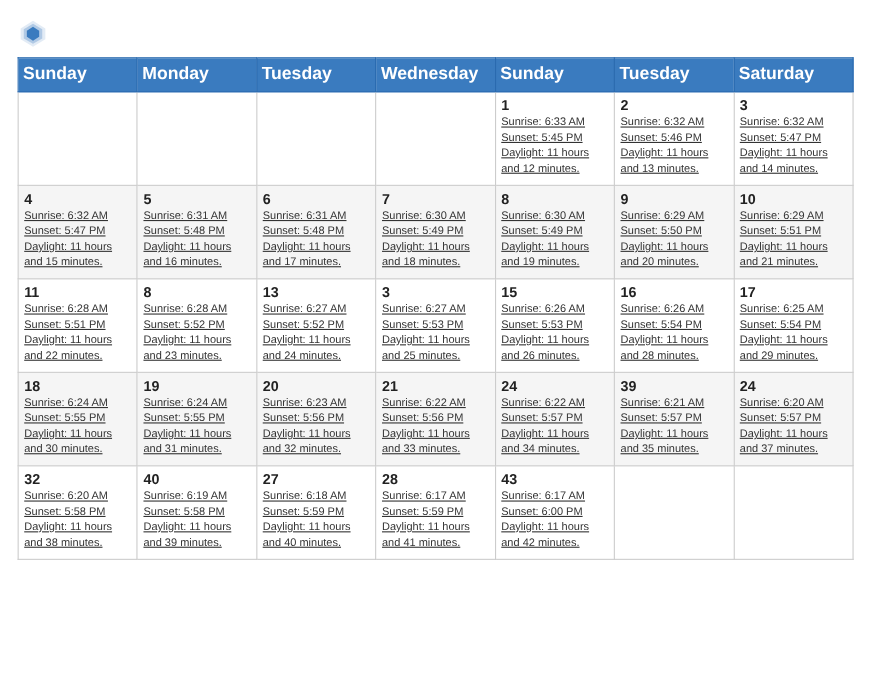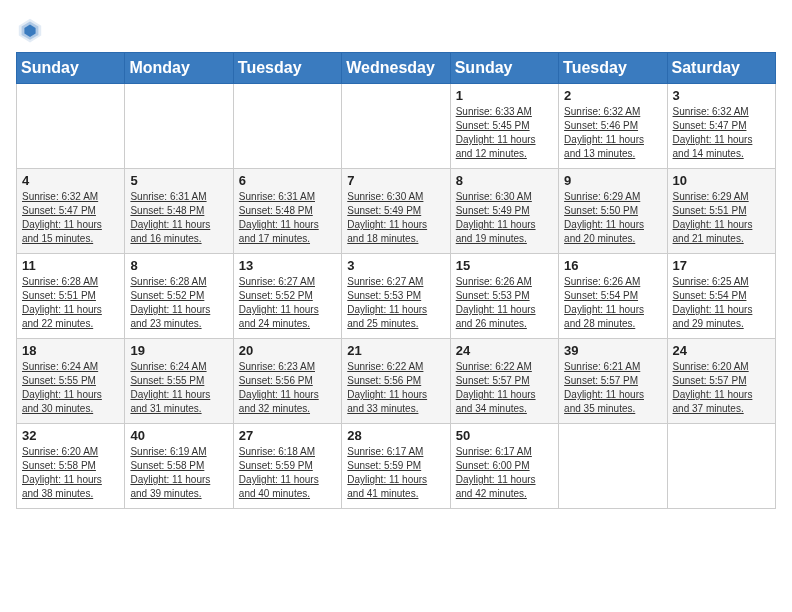--- a/index.html
+++ b/index.html
@@ -243,20 +243,20 @@
         </td>
         <td>
           <span class="day-number">27</span>
           <div class="day-info">Sunrise: 6:18 AM<br>Sunset: 5:59 PM<br>Daylight: 11 hours and 40 minutes.</div>
         </td>
         <td>
           <span class="day-number">28</span>
           <div class="day-info">Sunrise: 6:17 AM<br>Sunset: 5:59 PM<br>Daylight: 11 hours and 41 minutes.</div>
         </td>
         <td>
-          <span class="day-number">50</span>
+          <span class="day-number">43</span>
           <div class="day-info">Sunrise: 6:17 AM<br>Sunset: 6:00 PM<br>Daylight: 11 hours and 42 minutes.</div>
         </td>
         <td class="empty-cell"></td>
         <td class="empty-cell"></td>
       </tr>
     </tbody>
 </table>
 
 </body></html>

